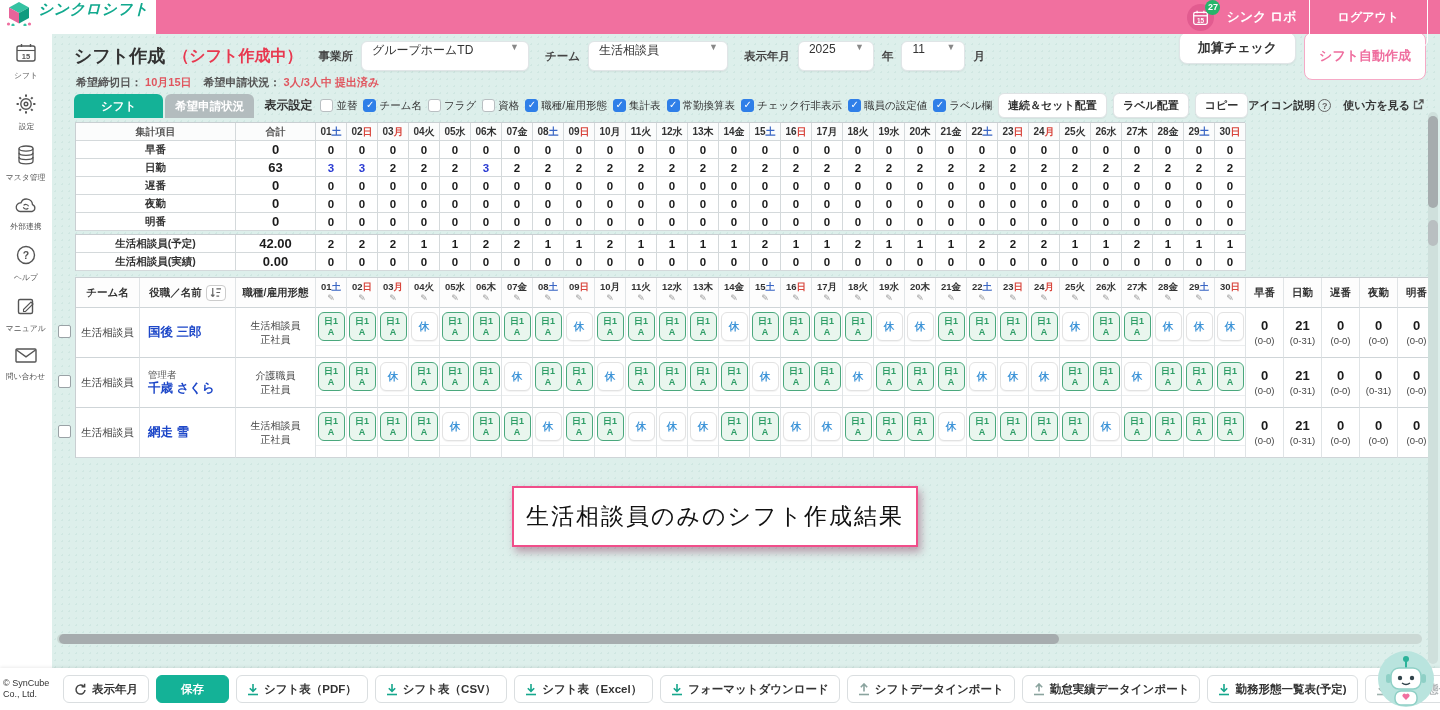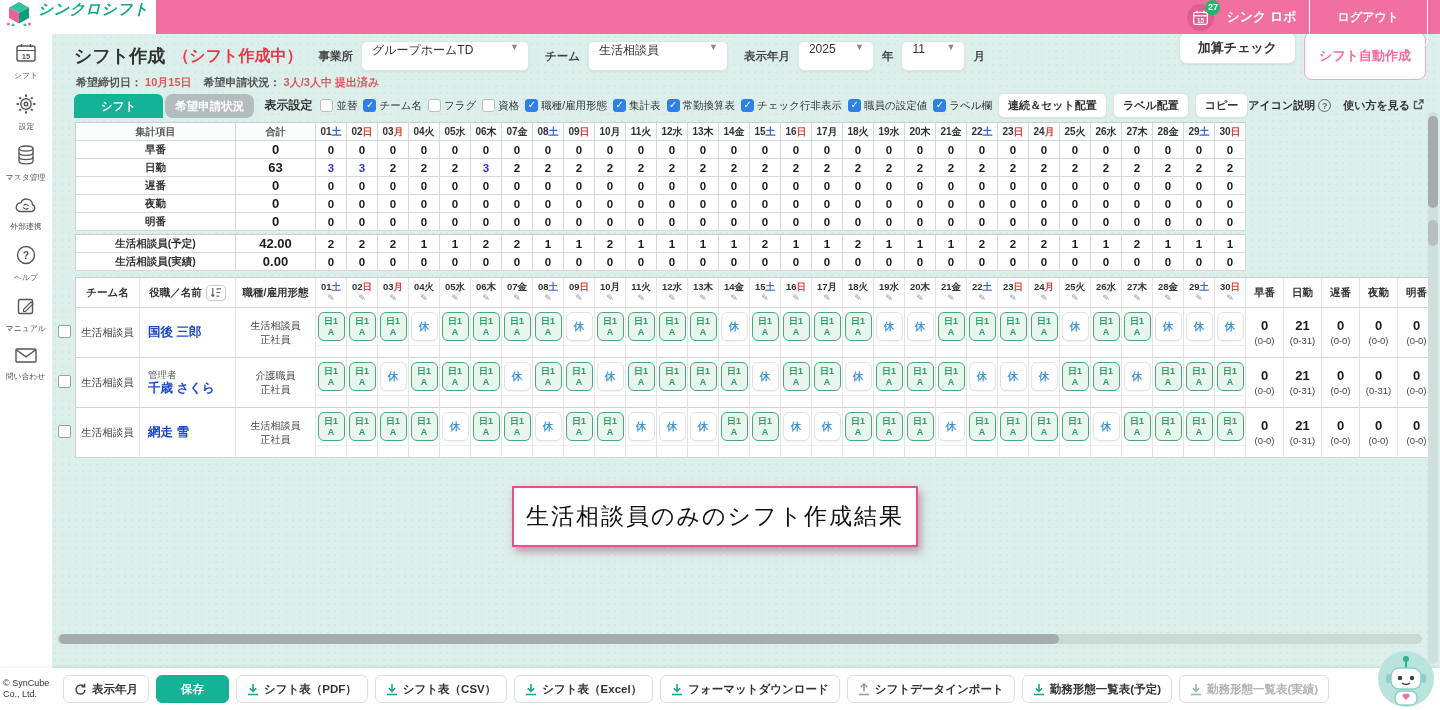--- a/index.html
+++ b/index.html
@@ -34,21 +34,21 @@
   .hdr-btns{margin-left:auto;display:flex;gap:8px;}
   .btn-white{background:#fff;border:1px solid #e0e5e7;border-radius:8px;height:32px;padding:0 18px;font-size:13px;font-weight:bold;color:#333;cursor:pointer;box-shadow:0 1px 2px rgba(0,0,0,.06);white-space:nowrap;}
   .btn-auto{background:#fff;border:1.5px solid #f6a9c6;border-radius:8px;height:48px;padding:0 14px;font-size:13px;font-weight:bold;color:#ef6f9f;cursor:pointer;white-space:nowrap;}
 
   .sub-row{padding-left:24px;height:15px;display:flex;gap:12px;font-size:11px;color:#555;font-weight:bold;align-items:center;}
   .red{color:#e0565f;}
 
   .tabs-row{display:flex;align-items:center;height:25px;padding-left:22px;margin-top:3px;white-space:nowrap;}
   .tab{width:112px;height:24px;border-radius:6px 6px 0 0;display:flex;align-items:center;justify-content:center;font-size:11.5px;font-weight:bold;color:#fff;cursor:pointer;align-self:flex-end;}
   .tab.active{background:#14b297;}
-  .tab.inactive{background:#b3bcbe;margin-left:2px;border-radius:8px;}
+  .tab.inactive{background:#b3bcbe;margin-left:2px;}
   .settings{display:flex;align-items:center;margin-left:10px;gap:6px;}
   .settings-title{font-size:12px;font-weight:bold;color:#333;margin-right:2px;}
   .cb-item{display:flex;align-items:center;gap:3px;cursor:pointer;}
   .cb{width:13px;height:13px;border:1px solid #b9bfc2;border-radius:3px;background:#fff;position:relative;flex:none;}
   .cb.on{background:#2f7fe8;border-color:#2f7fe8;}
   .cb.on::after{content:"\2713";position:absolute;left:1.5px;top:-1.5px;color:#fff;font-size:10px;font-weight:bold;}
   .cb-lbl{font-size:10.5px;color:#333;}
   .btn-sm{background:#fff;border:1px solid #dfe3e5;border-radius:6px;height:25px;padding:0 9px;font-size:11px;font-weight:bold;color:#333;cursor:pointer;margin-left:6px;white-space:nowrap;box-shadow:0 1px 1px rgba(0,0,0,.05);}
   .help-links{margin-left:auto;display:flex;align-items:center;gap:12px;padding-right:16px;font-size:11px;font-weight:bold;color:#333;}
   .help-item{display:flex;align-items:center;gap:3px;cursor:pointer;}
@@ -1669,20 +1669,29 @@
           <span style="display: inline-flex;">
             <svg width="12" height="13" viewBox="0 0 12 13" fill="none" stroke="#8aa39e" stroke-width="1.6">
               <path d="M6 8.4V1.4M2.8 4.2L6 1l3.2 3.2"></path>
               <path d="M1 11.5h10"></path>
             </svg>
           </span>
           <span>シフトデータインポート</span>
         </button>
         <button class="fbtn">
           <span style="display: inline-flex;">
+            <svg width="12" height="13" viewBox="0 0 12 13" fill="none" stroke="#8aa39e" stroke-width="1.6">
+              <path d="M6 8.4V1.4M2.8 4.2L6 1l3.2 3.2"></path>
+              <path d="M1 11.5h10"></path>
+            </svg>
+          </span>
+          <span>勤怠実績データインポート</span>
+        </button>
+        <button class="fbtn">
+          <span style="display: inline-flex;">
             <svg width="12" height="13" viewBox="0 0 12 13" fill="none" stroke="#17a78d" stroke-width="1.6">
               <path d="M6 1v7M2.8 5.2L6 8.4l3.2-3.2"></path>
               <path d="M1 11.5h10"></path>
             </svg>
           </span>
           <span>勤務形態一覧表(予定)</span>
         </button>
         <button class="fbtn disabled">
           <span style="display: inline-flex;">
             <svg width="12" height="13" viewBox="0 0 12 13" fill="none" stroke="#9fb3ae" stroke-width="1.6">

